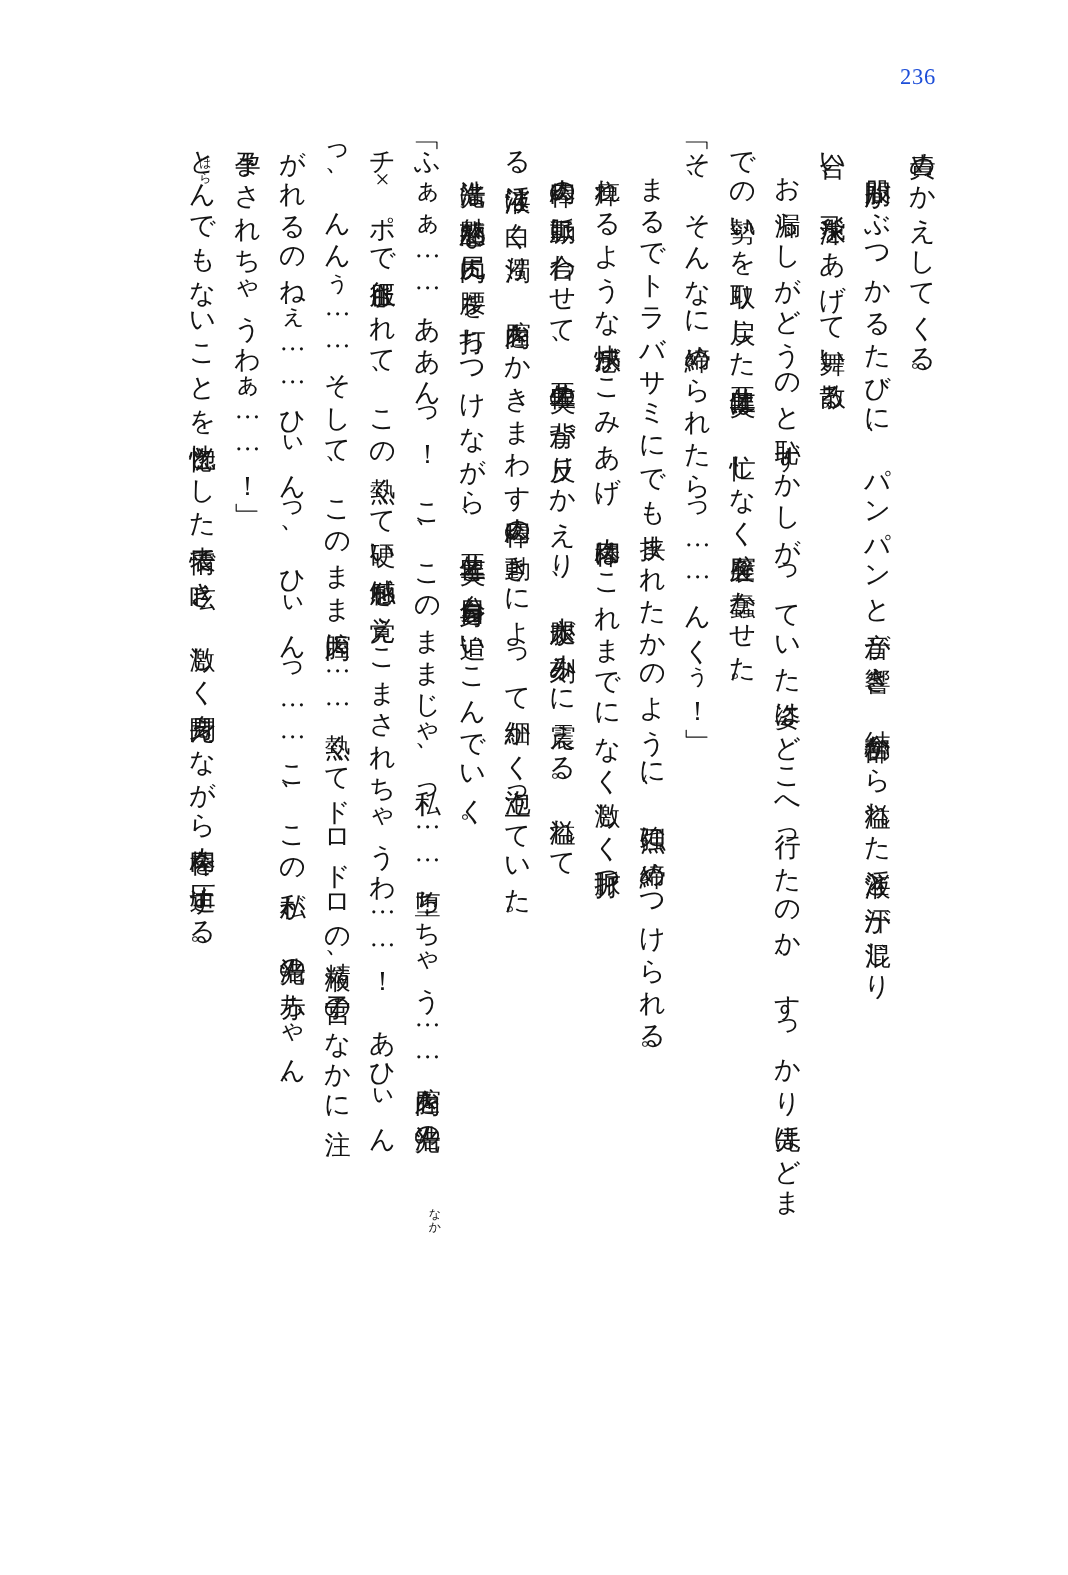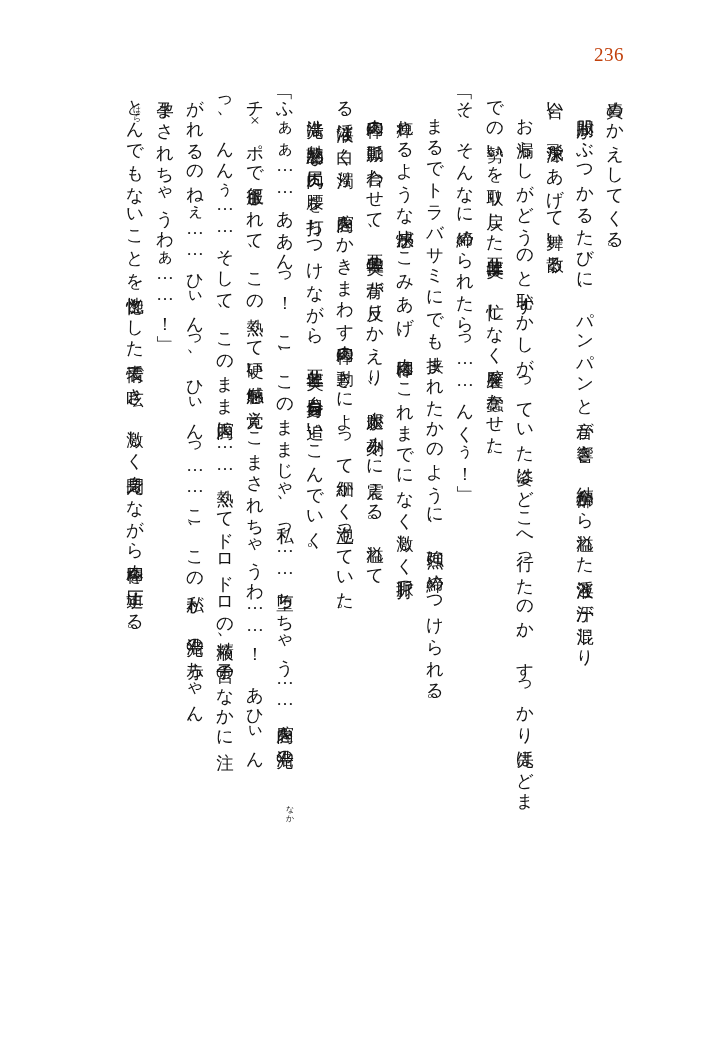--- a/index.html
+++ b/index.html
@@ -13,23 +13,23 @@
     height: 1050px;
     background: #ffffff;
     overflow: hidden;
     font-family: "Liberation Serif", "DejaVu Serif", serif;
     color: #1a1a1a;
   }
   .page-number {
     position: absolute;
     top: 44px;
     right: 88px;
-    font-size: 19px;
+    font-size: 15px;
     font-family: "Liberation Serif", "DejaVu Serif", serif;
-    color: #c2410c;
+    color: #1d4ed8;
     letter-spacing: 0.5px;
   }
   .text-body {
     position: absolute;
     top: 88px;
     left: 72px;
     right: 82px;
     height: 870px;
     display: flex;
     flex-direction: row-reverse;

